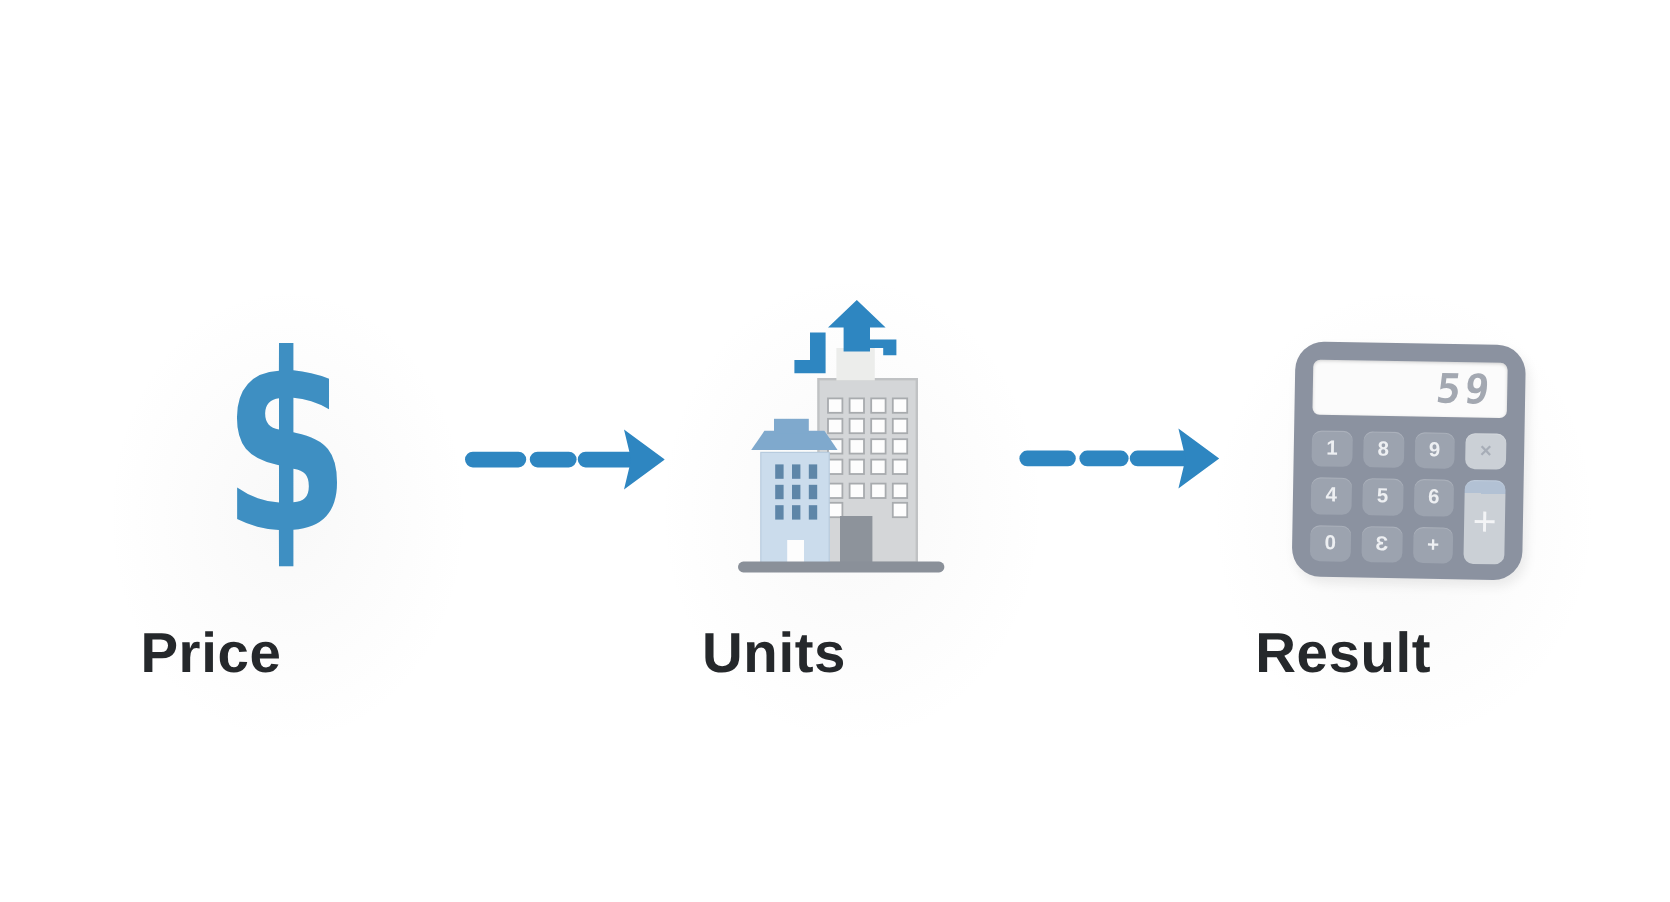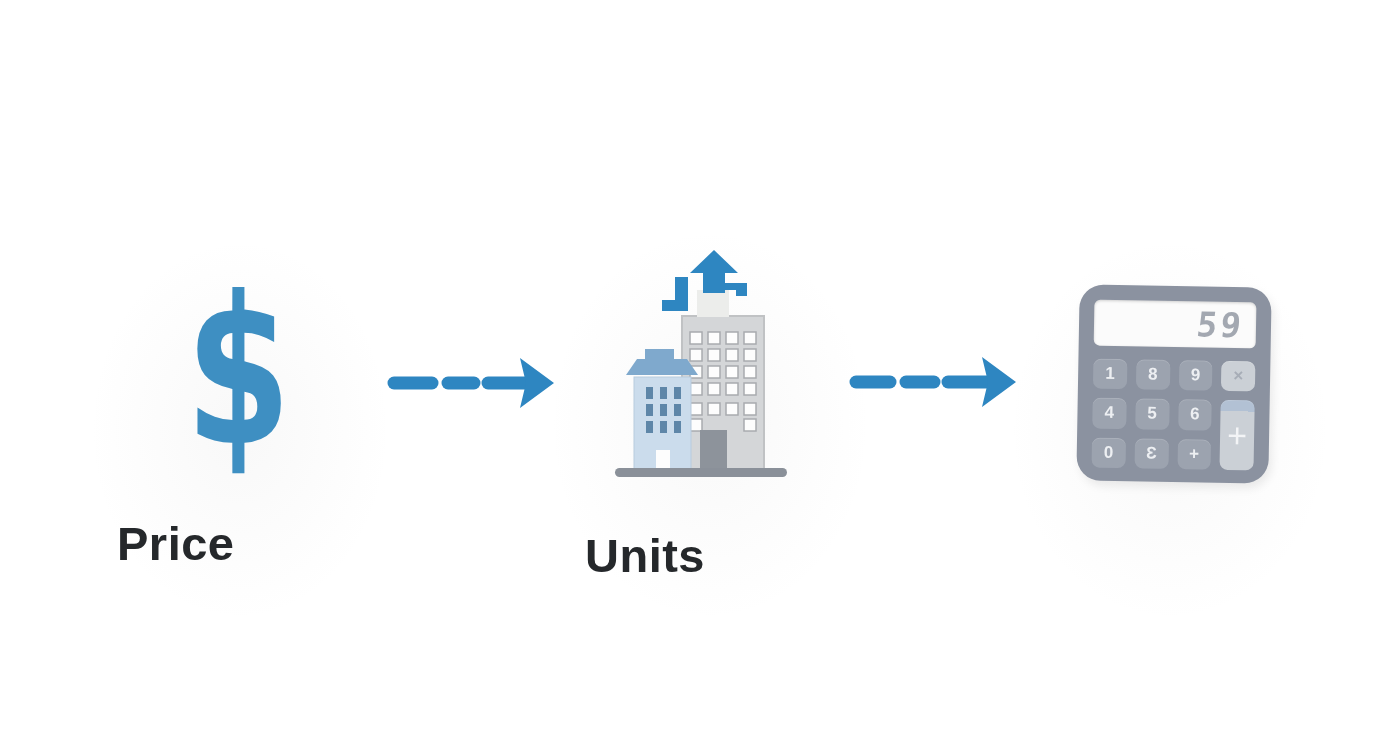--- a/index.html
+++ b/index.html
@@ -113,21 +113,21 @@
   }
 
   
   .step-label{
     position:absolute;top:516px;width:240px;
     text-align:left;
     font-size:47px;font-weight:700;color:var(--label-color);
     letter-spacing:0.5px;
   }
   .label-price{left:117px;}
-  .label-units{left:585px;margin-top:12px;}
+  .label-units{left:585px;}
   .label-result{left:1046px;}
 </style>
 </head>
 <body>
 
 <div class="canvas">
 
   <div class="halo halo-price"></div>
   <div class="halo halo-units"></div>
   <div class="halo halo-result"></div>
@@ -223,14 +223,15 @@
       <div class="key key-light">×</div>
       <div class="key">4</div>
       <div class="key">5</div>
       <div class="key">6</div>
       <div class="key key-plus">+</div>
       <div class="key">0</div>
       <div class="key">Ɛ</div>
       <div class="key">+</div>
     </div>
   </div>
+  <div class="step-label label-result">Result</div>
 
 </div>
 
 </body></html>

